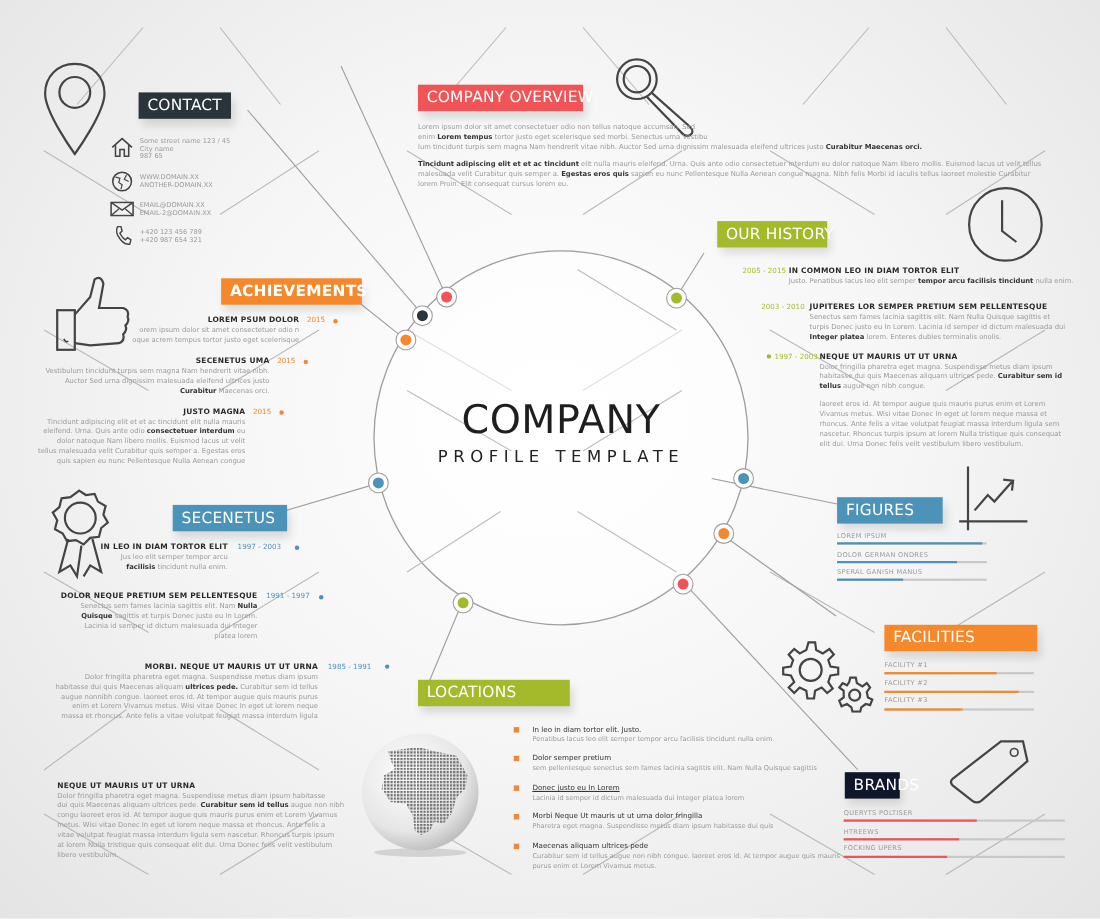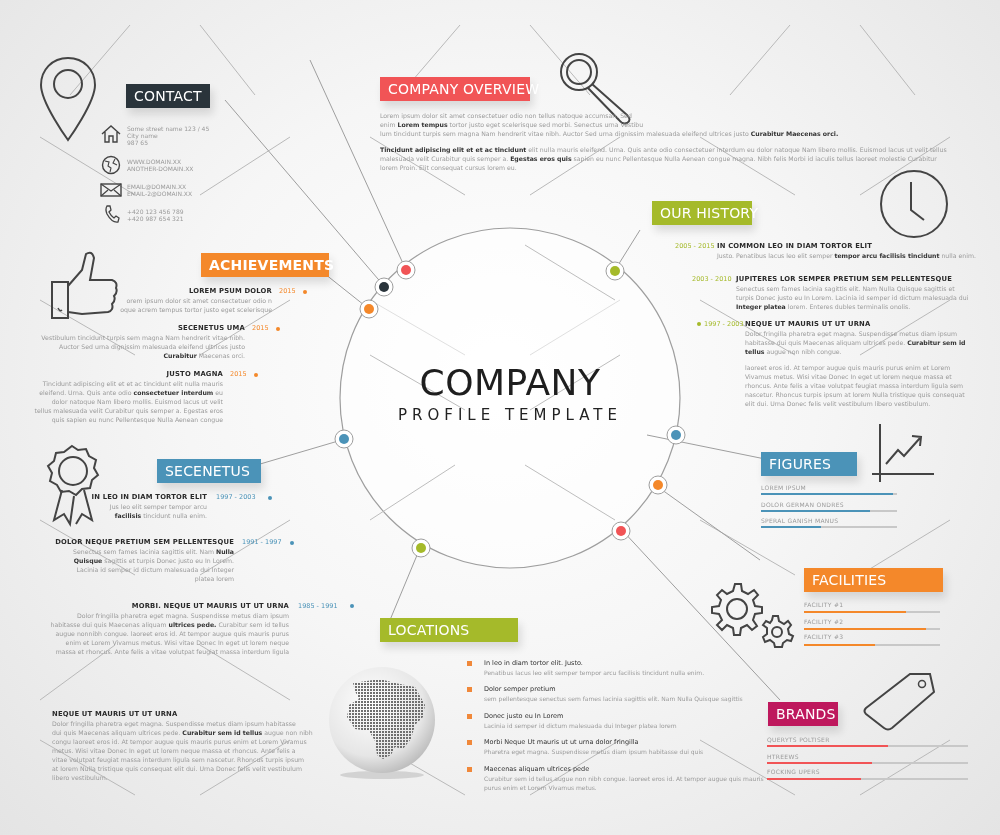--- a/index.html
+++ b/index.html
@@ -351,21 +351,21 @@
 <div>
   <div class="loc-bullet" style="left:467px;top:661px;"></div>
   <div class="loc-head" style="left:484px;top:659px;">In leo in diam tortor elit. Justo.</div>
   <div class="loc-text" style="left:484px;top:668px;">Penatibus lacus leo elit semper tempor arcu facilisis tincidunt nulla enim.</div>
 
   <div class="loc-bullet" style="left:467px;top:687px;"></div>
   <div class="loc-head" style="left:484px;top:685px;">Dolor semper pretium</div>
   <div class="loc-text" style="left:484px;top:694px;">sem pellentesque senectus sem fames lacinia sagittis elit. Nam Nulla Quisque sagittis</div>
 
   <div class="loc-bullet" style="left:467px;top:714px;"></div>
-  <div class="loc-head" style="left:484px;top:712px;">Donec justo eu In Lorem</div>
+  <div class="loc-head" style="left:484px;top:712px;text-decoration:underline;">Donec justo eu In Lorem</div>
   <div class="loc-text" style="left:484px;top:721px;">Lacinia id semper id dictum malesuada dui Integer platea lorem</div>
 
   <div class="loc-bullet" style="left:467px;top:740px;"></div>
   <div class="loc-head" style="left:484px;top:738px;">Morbi Neque Ut mauris ut ut urna dolor fringilla</div>
   <div class="loc-text" style="left:484px;top:747px;">Pharetra eget magna. Suspendisse metus diam ipsum habitasse dui quis</div>
 
   <div class="loc-bullet" style="left:467px;top:767px;"></div>
   <div class="loc-head" style="left:484px;top:765px;">Maecenas aliquam ultrices pede</div>
   <div class="loc-text" style="left:484px;top:774px;">Curabitur sem id tellus augue non nibh congue. laoreet eros id. At tempor augue quis mauris</div>
   <div class="loc-text" style="left:484px;top:783px;">purus enim et Lorem Vivamus metus.</div>
@@ -396,21 +396,21 @@
   <div class="bar-label" style="left:804px;top:618px;">FACILITY #2</div>
   <div class="bar-track" style="left:804px;top:628px;width:136px;">
       <div class="bar-fill" style="width:90%;background:#f4882a;"></div>
     </div>
   <div class="bar-label" style="left:804px;top:633px;">FACILITY #3</div>
   <div class="bar-track" style="left:804px;top:644px;width:136px;">
       <div class="bar-fill" style="width:52%;background:#f4882a;"></div>
     </div>
 </div>
 
-<div class="label" style="left:768px;top:702px;background:#be185d;width:70px;">BRANDS</div>
+<div class="label" style="left:768px;top:702px;background:#0f172a;width:50px;">BRANDS</div>
 <div>
   <div class="bar-label" style="left:767px;top:736px;">QUERYTS POLTISER</div>
   <div class="bar-track" style="left:767px;top:745px;width:201px;">
       <div class="bar-fill" style="width:60%;background:#f15456;"></div>
     </div>
   <div class="bar-label" style="left:767px;top:753px;">HTREEWS</div>
   <div class="bar-track" style="left:767px;top:762px;width:201px;">
       <div class="bar-fill" style="width:52%;background:#f15456;"></div>
     </div>
   <div class="bar-label" style="left:767px;top:768px;">FOCKING UPERS</div>

